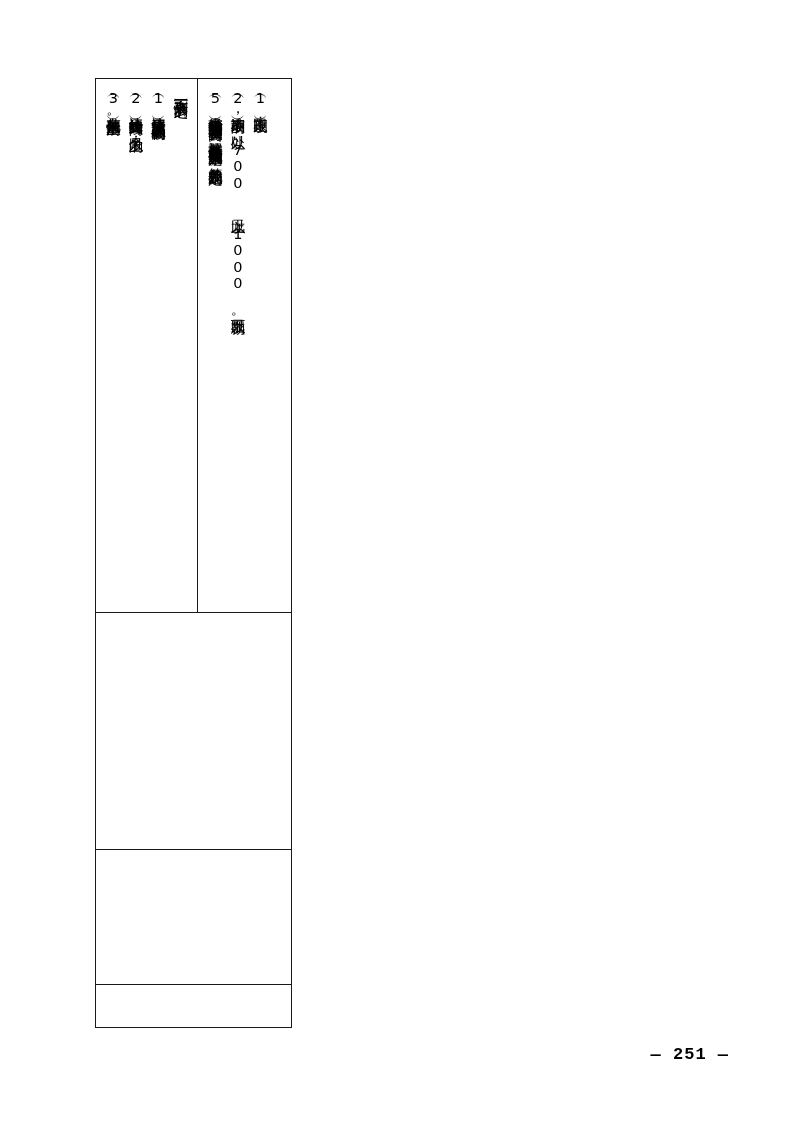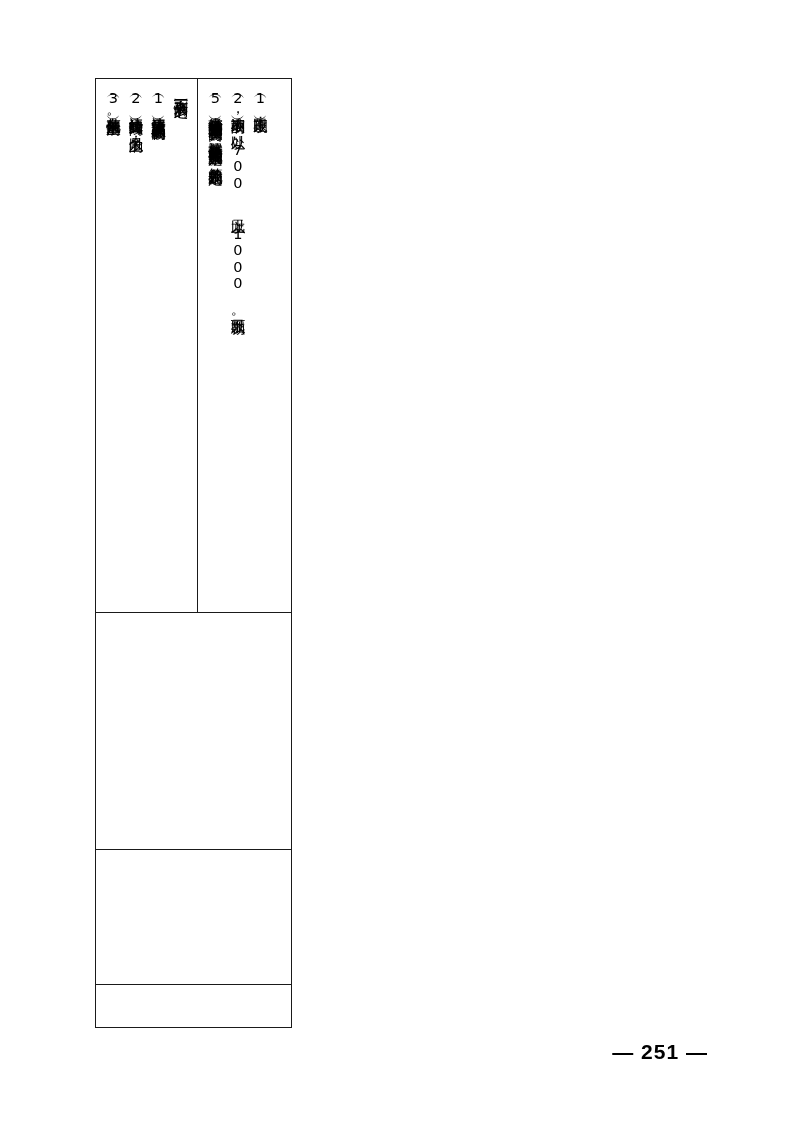--- a/index.html
+++ b/index.html
@@ -111,24 +111,24 @@
     left: 0;
     right: 0;
   }
   .ce-1 { top: 534px;  height: 236px; }
   .ce-2 { top: 771px;  height: 134px; }
   .ce-3 { top: 906px;  height: 43px;  }
 
   
   .page-number {
     position: absolute;
-    right: 85px;
+    right: 64px;
     bottom: 58px;
-    font-size: 21px;
-    font-family: Liberation Sans, sans-serif;
+    font-size: 17px;
+    font-family: Liberation Mono, monospace;
     letter-spacing: 1px;
     font-weight: 700;
   }
 </style>
 </head>
 <body>
 
 <div class="page">
 
   <div class="doc-table">

